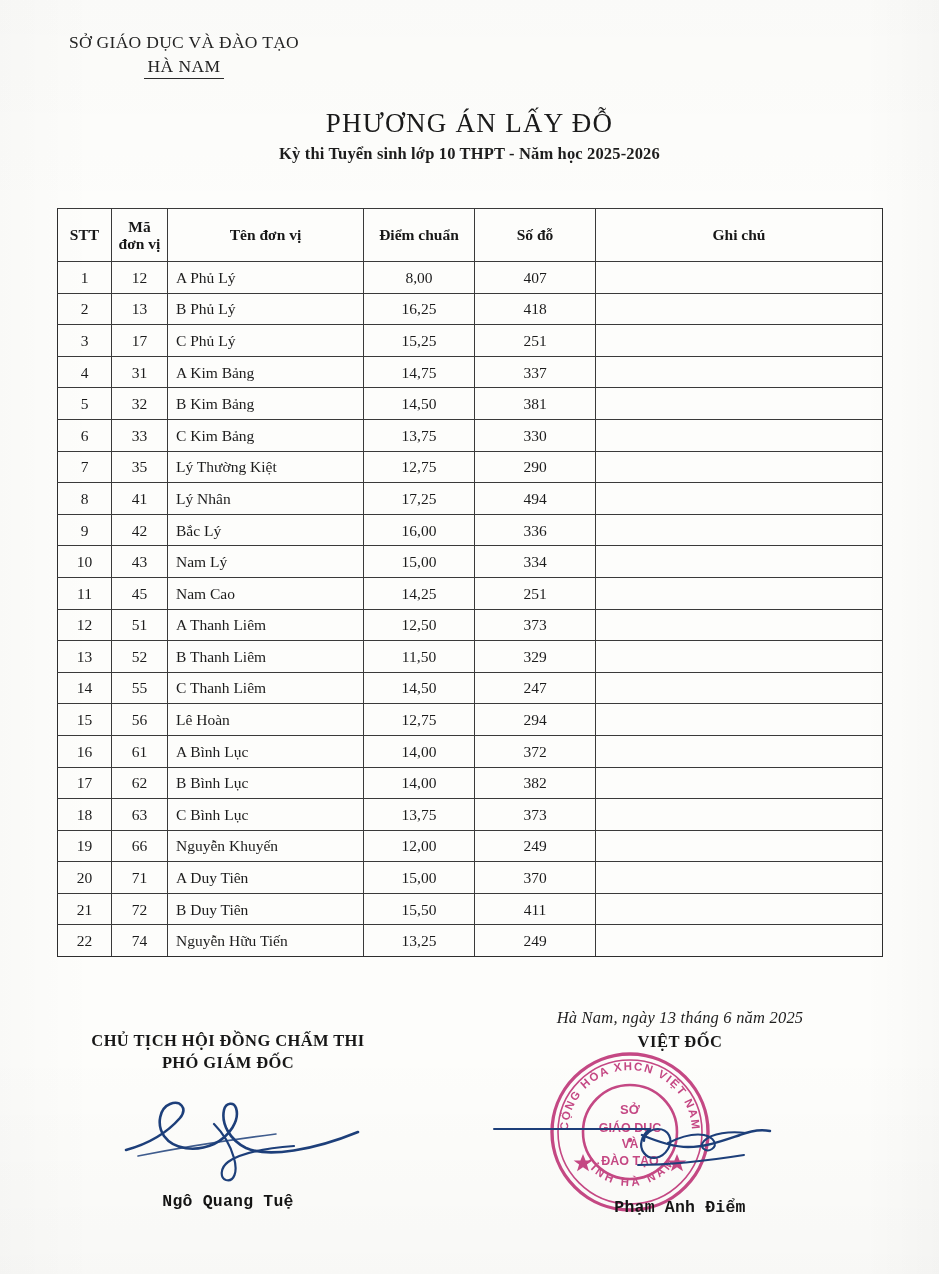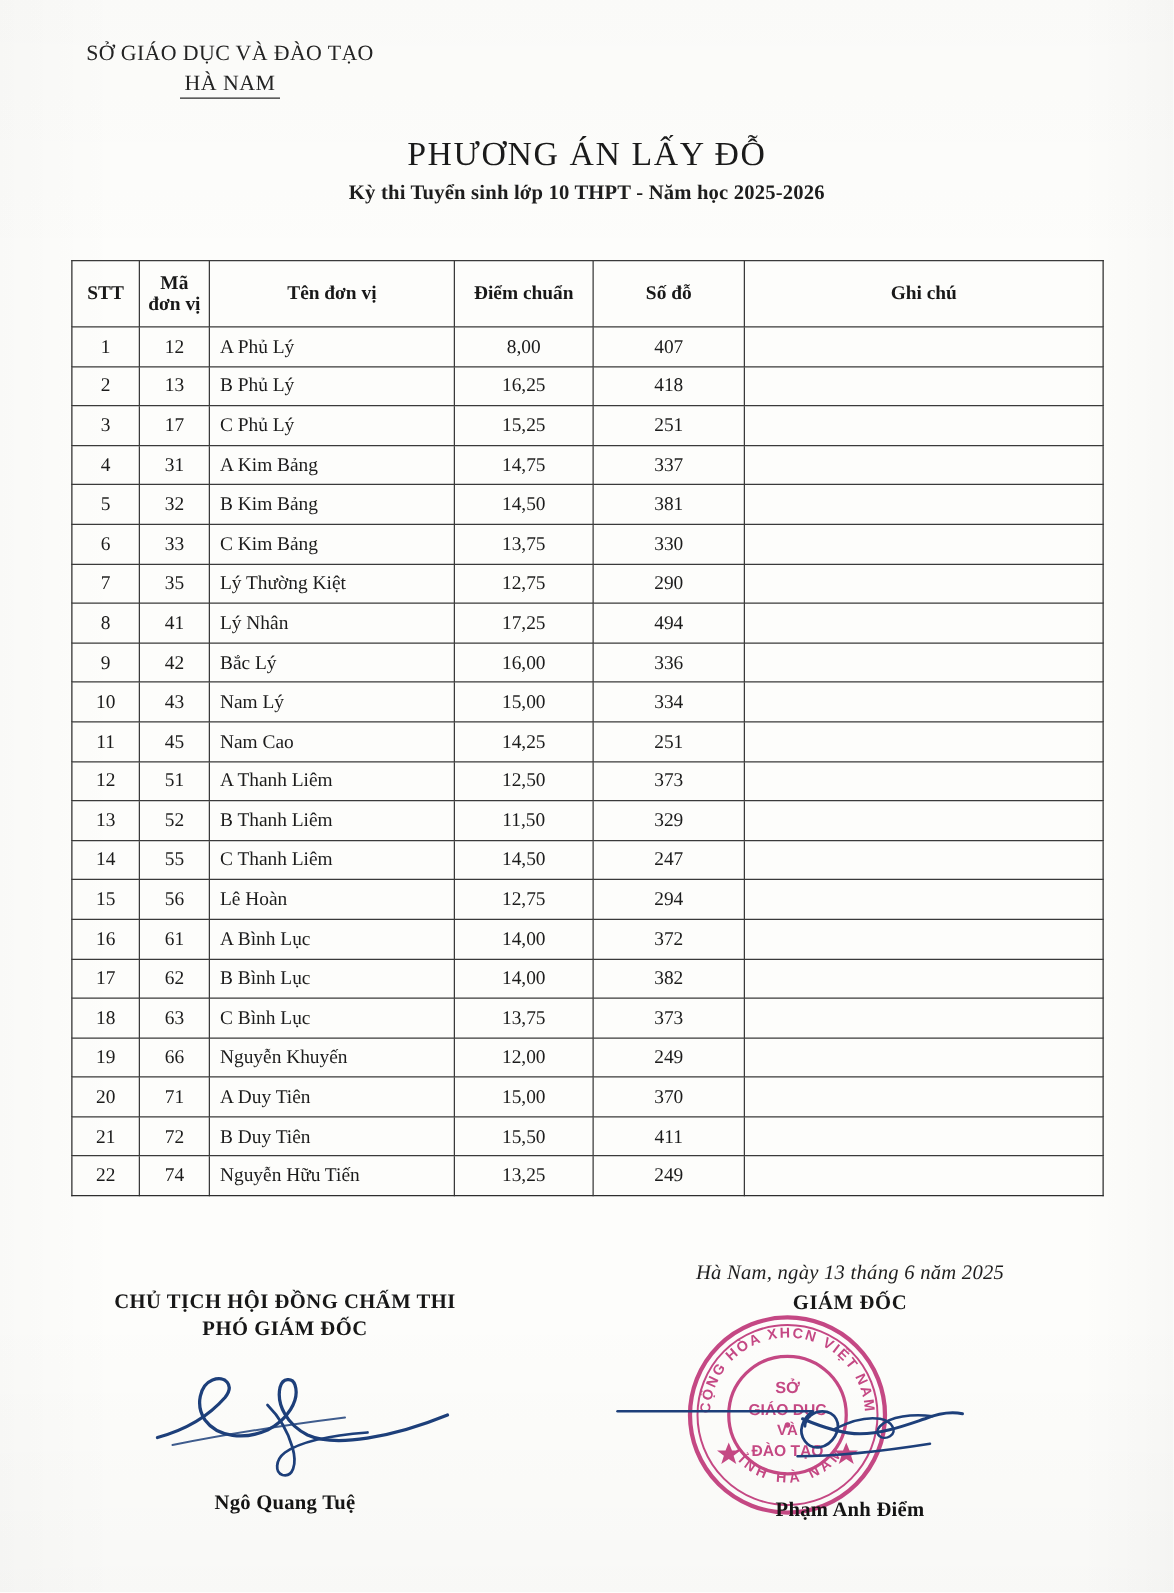--- a/index.html
+++ b/index.html
@@ -170,20 +170,21 @@
     position: relative;
     z-index: 4;
   }
   .sig-name {
     font-size: 16.5px;
     font-weight: bold;
     letter-spacing: 0.2px;
     color: #141414;
     position: relative;
     z-index: 5;
+    font-family: Liberation Mono, monospace;
   }
   .name-left  { position: absolute; left: 38px;  top: 1192px; width: 380px; text-align: center; }
   .name-right { position: absolute; left: 470px; top: 1198px; width: 420px; text-align: center; }
 
   
   .signature-left {
     position: absolute;
     left: 118px;
     top: 1078px;
     width: 270px;
@@ -437,21 +438,21 @@
       <path d="M20 78 C 60 70, 110 62, 158 56" stroke-width="1.6" opacity="0.85"></path>
     </g>
   </svg>
 
   <div class="name-left">
     <span class="sig-name">Ngô Quang Tuệ</span>
   </div>
 
   <div class="sig-right">
     <div class="sig-date">Hà Nam, ngày 13 tháng 6 năm 2025</div>
-    <div class="sig-role-right">GIÁM ĐỐC</div>
+    <div class="sig-role-right">VIỆT ĐỐC</div>
   </div>
 
   <svg class="seal" viewBox="0 0 168 168">
     <defs>
       <path id="sealTopArc" d="M 22 84 A 62 62 0 0 1 146 84" fill="none"></path>
       <path id="sealBotArc" d="M 30 84 A 54 54 0 0 0 138 84" fill="none"></path>
     </defs>
     <circle cx="84" cy="84" r="78" fill="none" stroke="#c0397a" stroke-width="3.4"></circle>
     <circle cx="84" cy="84" r="72" fill="none" stroke="#c0397a" stroke-width="1.6"></circle>
     <circle cx="84" cy="84" r="47" fill="none" stroke="#c0397a" stroke-width="2.6"></circle>

